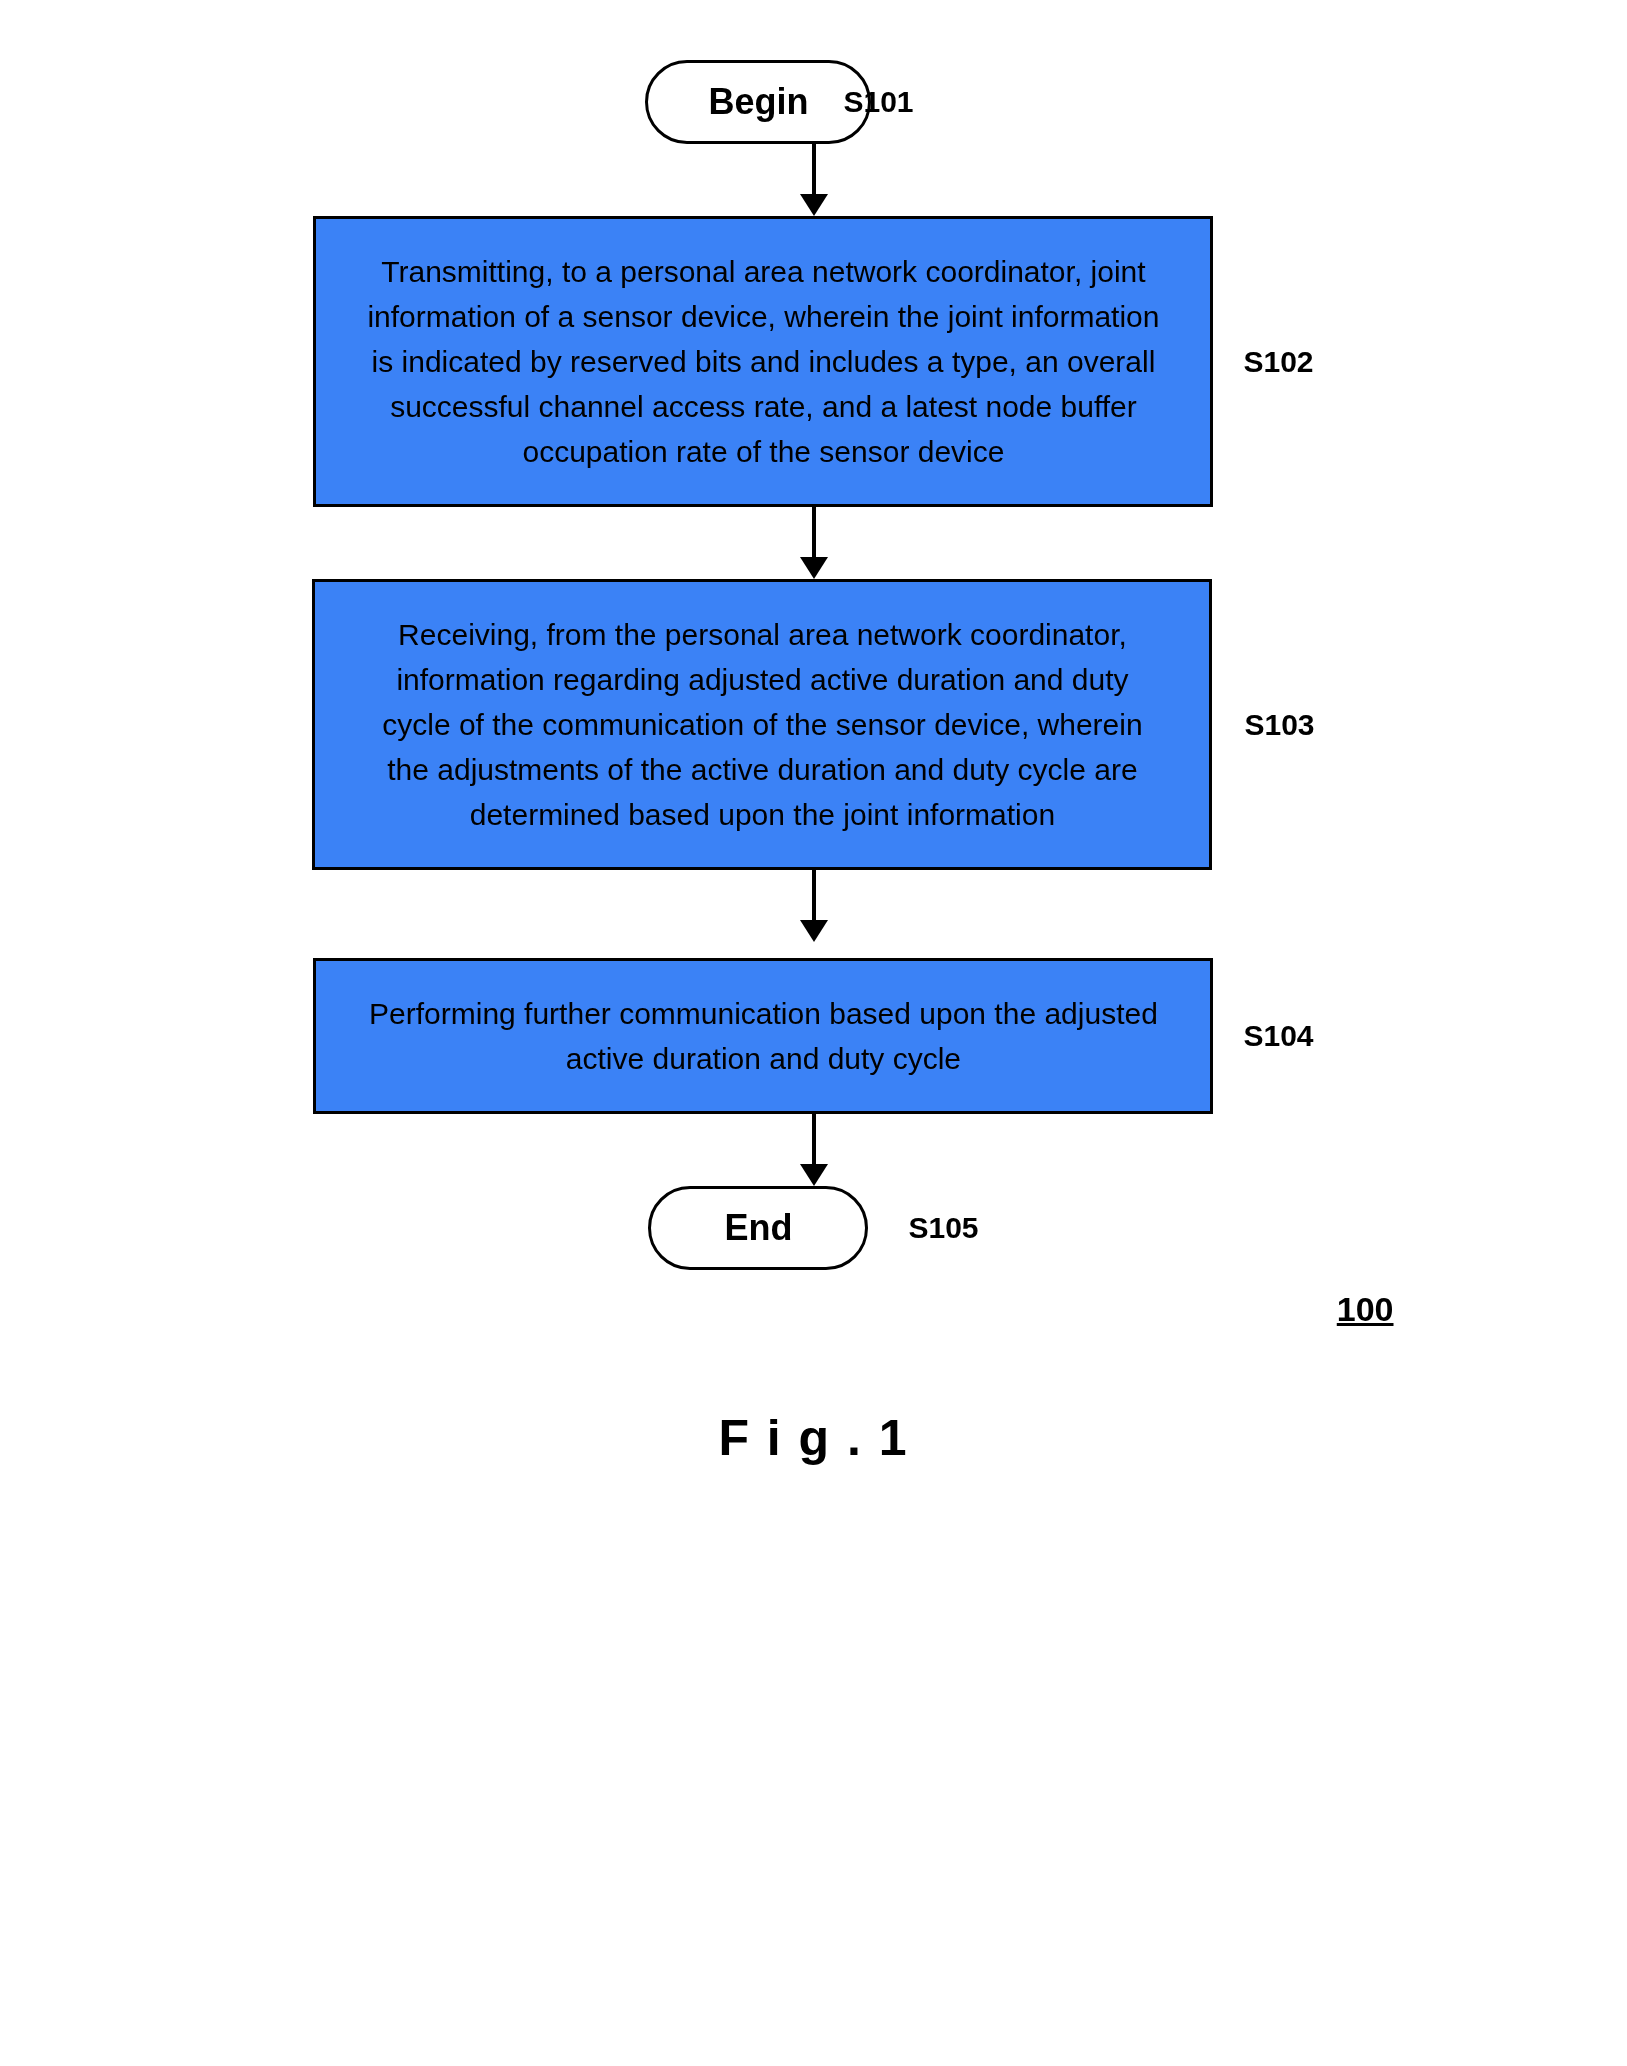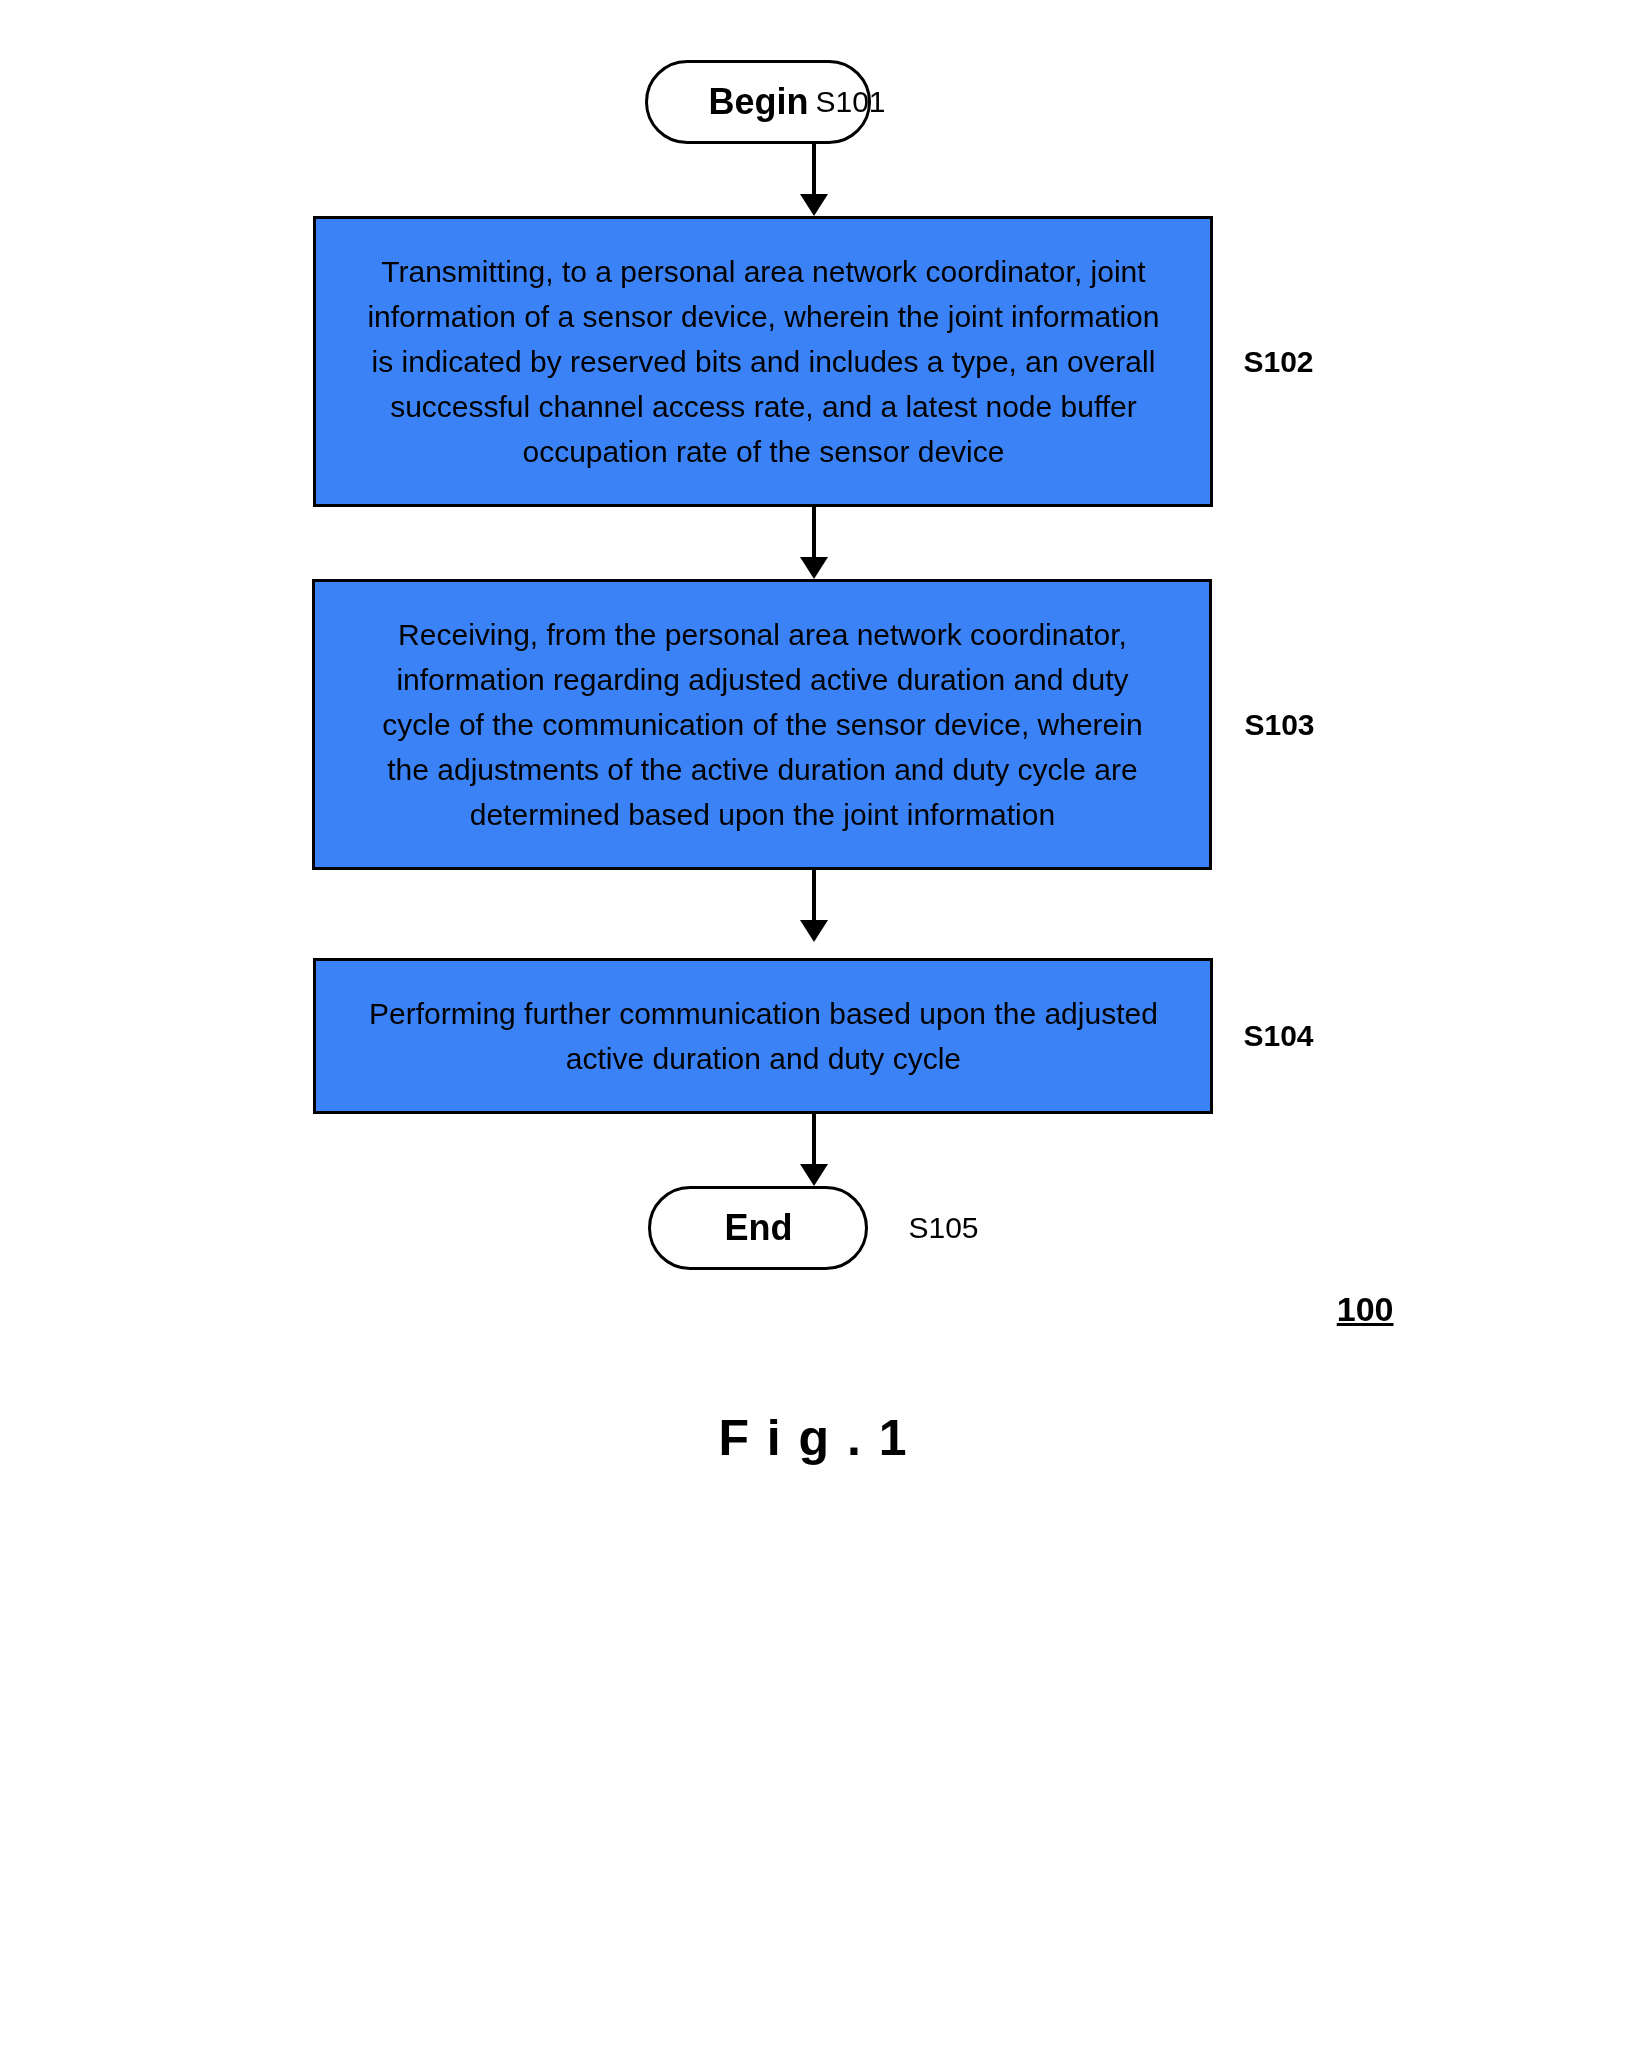--- a/index.html
+++ b/index.html
@@ -55,25 +55,25 @@
       display: flex;
       flex-direction: row;
       align-items: flex-end;
       position: relative;
       width: 100%;
       justify-content: center;
     }
 
     .step-label {
       font-size: 30px;
-      font-weight: normal;
+      font-weight: bold;
       margin-left: 30px;
       white-space: nowrap;
       position: absolute;
-      right: 96px;
+      right: 68px;
     }
 
     
     .arrow-down {
       display: flex;
       flex-direction: column;
       align-items: center;
       width: 100%;
     }
 
@@ -156,21 +156,21 @@
   </div>
 
   <div class="arrow-down">
     <div class="arrow-line"></div>
     <div class="arrow-head"></div>
   </div>
 
   <div class="node-row">
     <div style="position:relative; display:flex; align-items:center;">
       <div class="pill-node">End</div>
-      <span style="font-size:30px; font-weight:normal; margin-left:40px; white-space:nowrap;">S105</span>
+      <span style="font-size:30px; font-weight:bold; margin-left:40px; white-space:nowrap;">S105</span>
     </div>
   </div>
 
   <div class="diagram-number">100</div>
 
   <div class="figure-label">F i g . 1</div>
 
 </div>
 
 </body></html>

